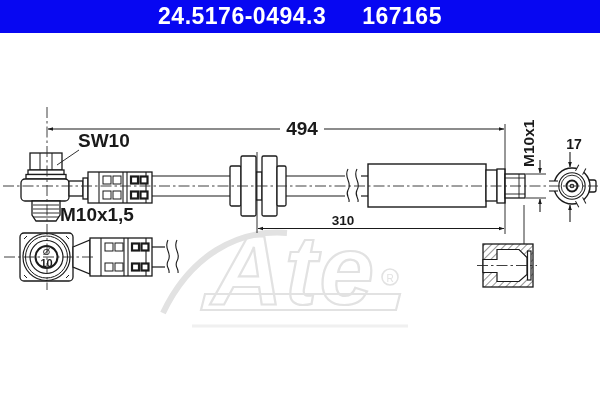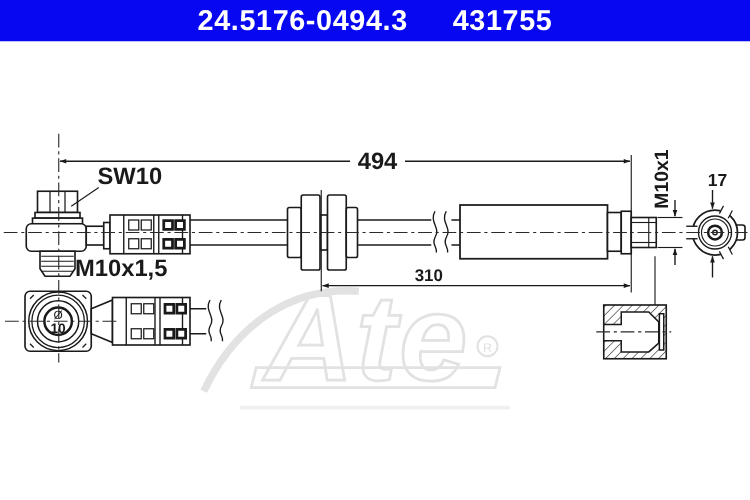--- a/index.html
+++ b/index.html
@@ -16,21 +16,21 @@
   .diagram{position:absolute;left:0;top:0;width:600px;height:400px;}
   svg text{font-family:"Liberation Sans",sans-serif;}
 </style>
 </head>
 <body>
 
 <div class="screen">
 
   <div class="header">
     <span>24.5176-0494.3</span>
-    <span>431755</span>
+    <span>167165</span>
   </div>
 
   <svg class="diagram" viewBox="0 0 600 400">
     <defs>
       <marker id="arr" viewBox="0 0 10 10" refX="9.6" refY="5" markerWidth="12" markerHeight="5.2" orient="auto-start-reverse" markerUnits="userSpaceOnUse">
         <path d="M0,1.4 L10,5 L0,8.6 z" fill="#1a1a1a"></path>
       </marker>
       <pattern id="hatch" width="5" height="5" patternUnits="userSpaceOnUse" patternTransform="rotate(45)">
         <line x1="0" y1="0" x2="0" y2="5" stroke="#2a2a2a" stroke-width="1"></line>
       </pattern>

